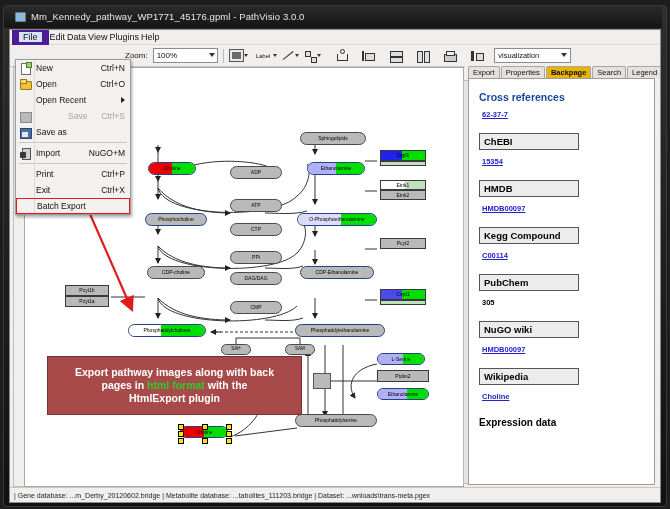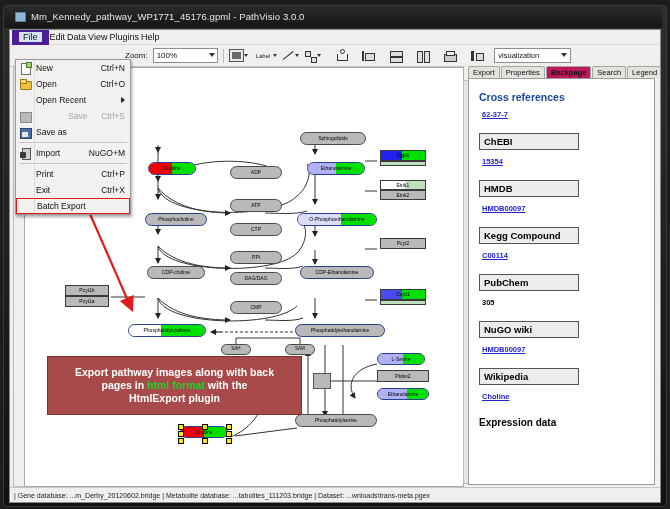--- a/index.html
+++ b/index.html
@@ -52,21 +52,21 @@
           border:1px solid #a9a9a9;overflow:hidden;}
   .vscroll{position:absolute;left:3px;top:37px;width:10px;height:418px;background:#f0efee;
            border:1px solid #c0bdb8;}
   .vscroll .thumb{position:absolute;left:1px;top:1px;width:6px;height:40px;background:#cfcdc8;border:1px solid #a9a7a2;}
 
   
   .rpanel{position:absolute;left:455px;top:33px;width:192px;height:424px;background:#f0efee;}
   .tabs{display:flex;align-items:flex-end;height:15px;padding-left:3px;gap:1px;}
   .tab{font-size:7.5px;color:#111;background:#e4e2de;border:1px solid #a8a6a2;border-bottom:none;
        padding:1.5px 4px 1px 4px;border-radius:2px 2px 0 0;white-space:nowrap;}
-  .tab.sel{background:#be185d;font-weight:bold;padding-bottom:2px;position:relative;top:1px;}
+  .tab.sel{background:#eab308;font-weight:bold;padding-bottom:2px;position:relative;top:1px;}
   .panel-body{position:absolute;left:3px;top:15px;width:185px;height:405px;background:#fff;
               border:1px solid #9e9c98;overflow:hidden;}
   .xref-title{font-size:10.5px;font-weight:bold;color:#15489c;padding:12px 0 0 10px;}
   .xref-block{margin:0 0 0 10px;}
   .xref-head{width:100px;background:#ececec;border:1px solid #555;font-size:9.5px;font-weight:bold;
              color:#000;padding:2px 4px;margin-top:12px;box-sizing:border-box;}
   .xref-val{font-size:7.5px;color:#2222cc;text-decoration:underline;font-weight:bold;
             margin:4px 0 0 3px;display:inline-block;}
   .xref-val.plain{color:#000;text-decoration:none;}
   .expr-title{font-size:10px;font-weight:bold;color:#000;margin:14px 0 0 10px;}

